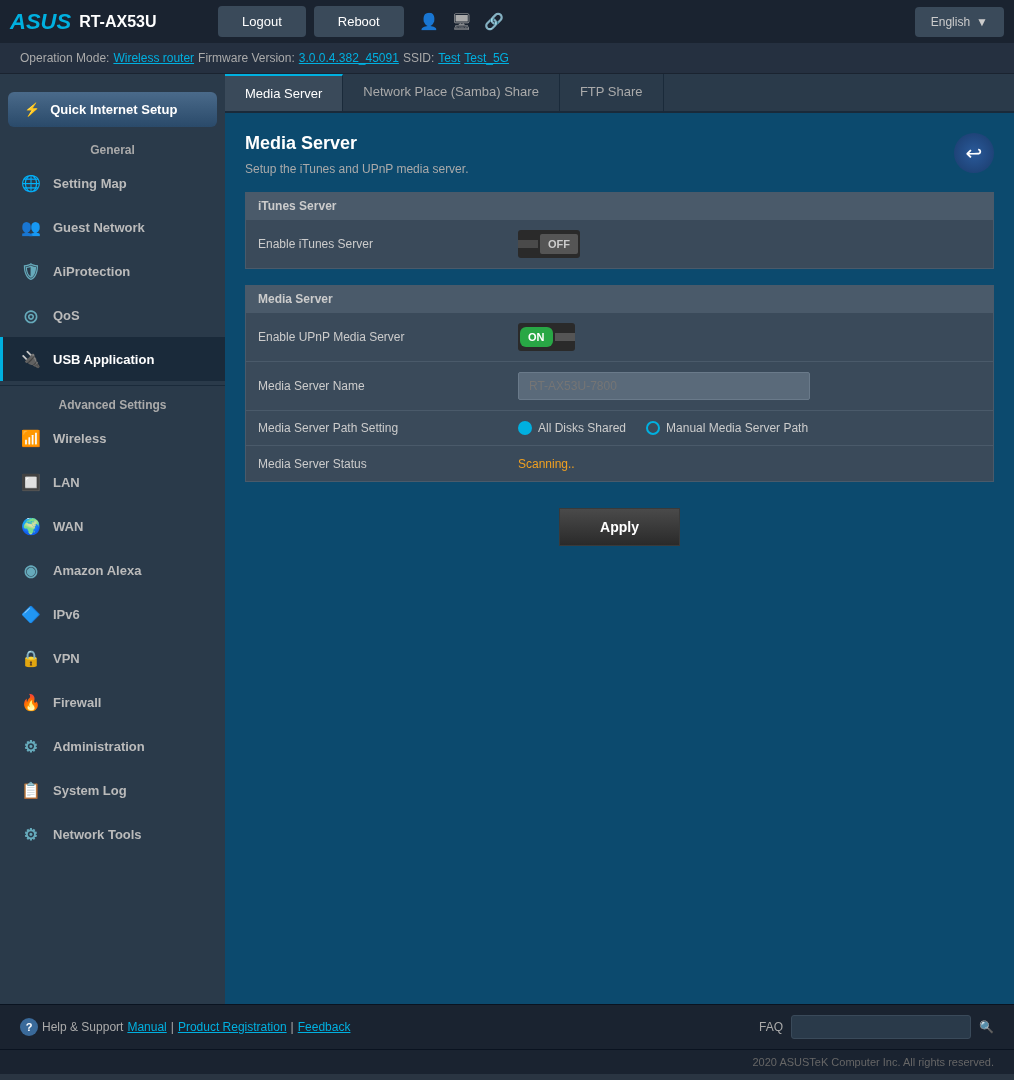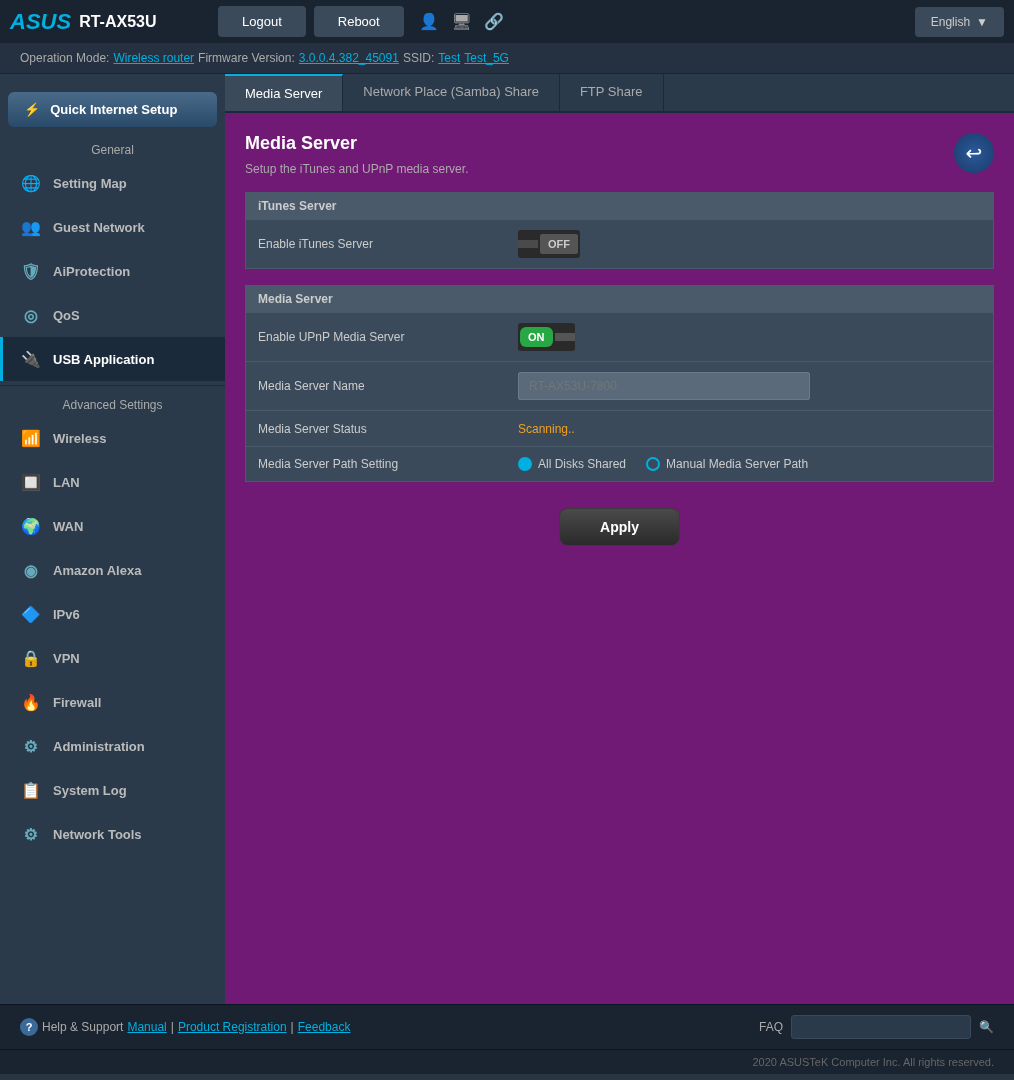--- a/index.html
+++ b/index.html
@@ -92,20 +92,21 @@
       width: 225px;
       background: #2a3a4a;
       flex-shrink: 0;
       padding-top: 10px;
     }
     .sidebar-section-title {
       color: #aaa;
       font-size: 12px;
       padding: 8px 16px 4px;
       text-align: center;
+      font-weight: bold;
     }
     .sidebar-item {
       display: flex;
       align-items: center;
       gap: 10px;
       padding: 10px 16px;
       cursor: pointer;
       color: #bbb;
       font-size: 13px;
       font-weight: bold;
@@ -142,21 +143,21 @@
       display: flex;
       align-items: center;
       gap: 10px;
       font-weight: bold;
       font-size: 13px;
     }
 
     
     .content-area {
       flex: 1;
-      background: #701a75;
+      background: #0c4a6e;
       display: flex;
       flex-direction: column;
     }
 
     
     .tab-bar {
       display: flex;
       background: #2a3a4a;
       border-bottom: 2px solid #1a2a3a;
     }
@@ -314,21 +315,21 @@
     }
     .radio-circle.empty {
       background: transparent;
     }
 
     
     .apply-btn {
       background: linear-gradient(#4a4a4a, #2a2a2a);
       color: #fff;
       border: 1px solid #3a3a3a;
-      border-radius: 9px;
+      border-radius: 0;
       padding: 10px 40px;
       cursor: pointer;
       font-size: 14px;
       font-weight: bold;
       margin-top: 10px;
     }
 
     
     .footer {
       background: #1a2330;
@@ -516,42 +517,42 @@
         </div>
 
         <div class="setting-row">
           <div class="setting-label">Media Server Name</div>
           <div class="setting-control">
             <input class="text-input" type="text" placeholder="RT-AX53U-7800" style="">
           </div>
         </div>
 
         <div class="setting-row">
-          <div class="setting-label">Media Server Status</div>
-          <div class="setting-control">
-            
-            <span class="scanning-text">Scanning..</span>
-          </div>
-        </div>
-
-        <div class="setting-row">
           <div class="setting-label">Media Server Path Setting</div>
           <div class="setting-control">
             <div class="radio-group">
               <label class="radio-item">
                 <div class="radio-circle"></div>
                 <span>All Disks Shared</span>
               </label>
               <label class="radio-item">
                 <div class="radio-circle empty"></div>
                 <span>Manual Media Server Path</span>
               </label>
             </div>
           </div>
         </div>
+
+        <div class="setting-row">
+          <div class="setting-label">Media Server Status</div>
+          <div class="setting-control">
+            
+            <span class="scanning-text">Scanning..</span>
+          </div>
+        </div>
       </div>
 
       <div style="text-align:center; margin-top: 10px;">
         <button class="apply-btn">Apply</button>
       </div>
     </div>
   </div>
 </div>
 
 <div class="footer">

